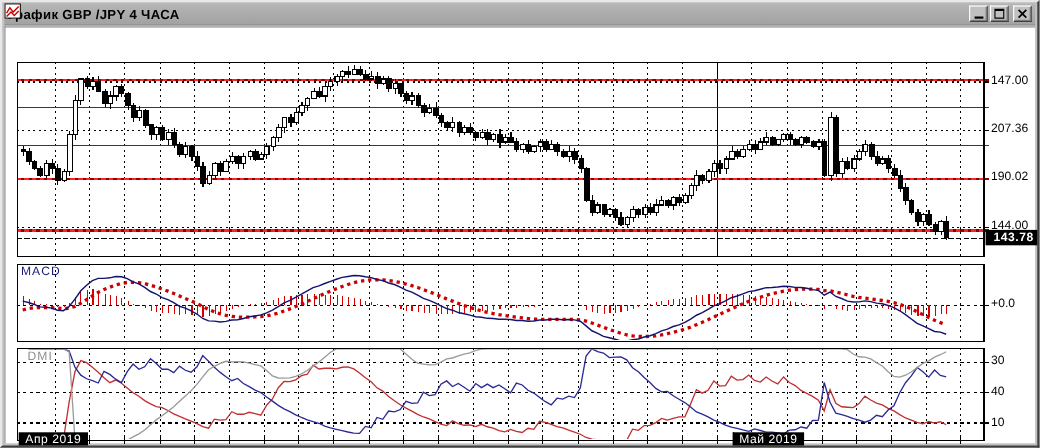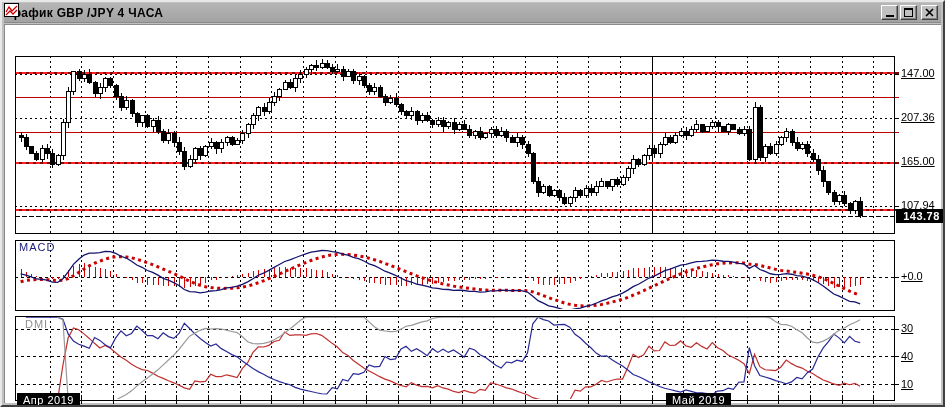--- a/index.html
+++ b/index.html
@@ -29,21 +29,21 @@
   .glyph-min{width:8px;height:2px;background:#000;margin:0 auto 2px auto;}
   .glyph-max{width:9px;height:9px;border:1px solid #000;border-top:2px solid #000;margin:0 auto 2px auto;}
   .glyph-close{position:absolute;left:3px;top:2px;}
   .client{
     position:absolute;left:2px;top:22px;right:2px;bottom:2px;background:#fff;
     border-top:1px solid #8a8a8a;border-left:1px solid #8a8a8a;
   }
   #stage{position:absolute;left:0;top:0;width:945px;height:407px;}
   svg{position:absolute;left:0;top:0;}
   .lbl{position:absolute;font-size:11px;color:#000;white-space:nowrap;line-height:13px;}
-  .lbl.right-axis{left:896px;text-decoration:underline;}
+  .lbl.right-axis{left:896px;}
   .badge{
     position:absolute;top:368px;height:24px;background:#000;color:#fff;
     font-size:11px;line-height:15px;padding:0 6px;letter-spacing:.5px;white-space:nowrap;
   }
   .price-badge{
     position:absolute;left:891px;top:184px;width:51px;height:14px;background:#000;color:#fff;
     font-size:11px;font-weight:bold;line-height:14px;text-align:center;letter-spacing:.5px;
   }
   .panel-lbl{position:absolute;font-size:11px;letter-spacing:1px;line-height:12px;}
   #macd-lbl{left:14px;top:216px;color:#1a1a7a;}
@@ -713,22 +713,22 @@
           <line x1="742.5" y1="370" x2="742.5" y2="379" stroke="#000" stroke-width="1" shape-rendering="crispEdges"></line>
           <line x1="773.5" y1="370" x2="773.5" y2="379" stroke="#000" stroke-width="1" shape-rendering="crispEdges"></line>
           <line x1="805.5" y1="370" x2="805.5" y2="379" stroke="#000" stroke-width="1" shape-rendering="crispEdges"></line>
           <line x1="837.5" y1="370" x2="837.5" y2="379" stroke="#000" stroke-width="1" shape-rendering="crispEdges"></line>
           <line x1="868.5" y1="370" x2="868.5" y2="379" stroke="#000" stroke-width="1" shape-rendering="crispEdges"></line>
           <line x1="661.5" y1="368" x2="661.5" y2="375" stroke="#000" stroke-width="1" shape-rendering="crispEdges"></line>
         </svg>
 
       <div class="lbl right-axis" style="top:42px">147.00</div>
       <div class="lbl right-axis" style="top:86px">207.36</div>
-      <div class="lbl right-axis" style="top:130px">165.00</div>
-      <div class="lbl right-axis" style="top:174px">107.94</div>
+      <div class="lbl right-axis" style="top:130px">190.02</div>
+      <div class="lbl right-axis" style="top:174px">144.00</div>
       <div class="price-badge">143.78</div>
 
       <div class="lbl right-axis" style="top:245px">+0.0</div>
       <div class="lbl right-axis" style="top:297px">30</div>
       <div class="lbl right-axis" style="top:325px">40</div>
       <div class="lbl right-axis" style="top:353px">10</div>
 
       <div class="panel-lbl" id="macd-lbl">MACD</div>
       <div class="panel-lbl" id="dmi-lbl">DMI</div>
 

